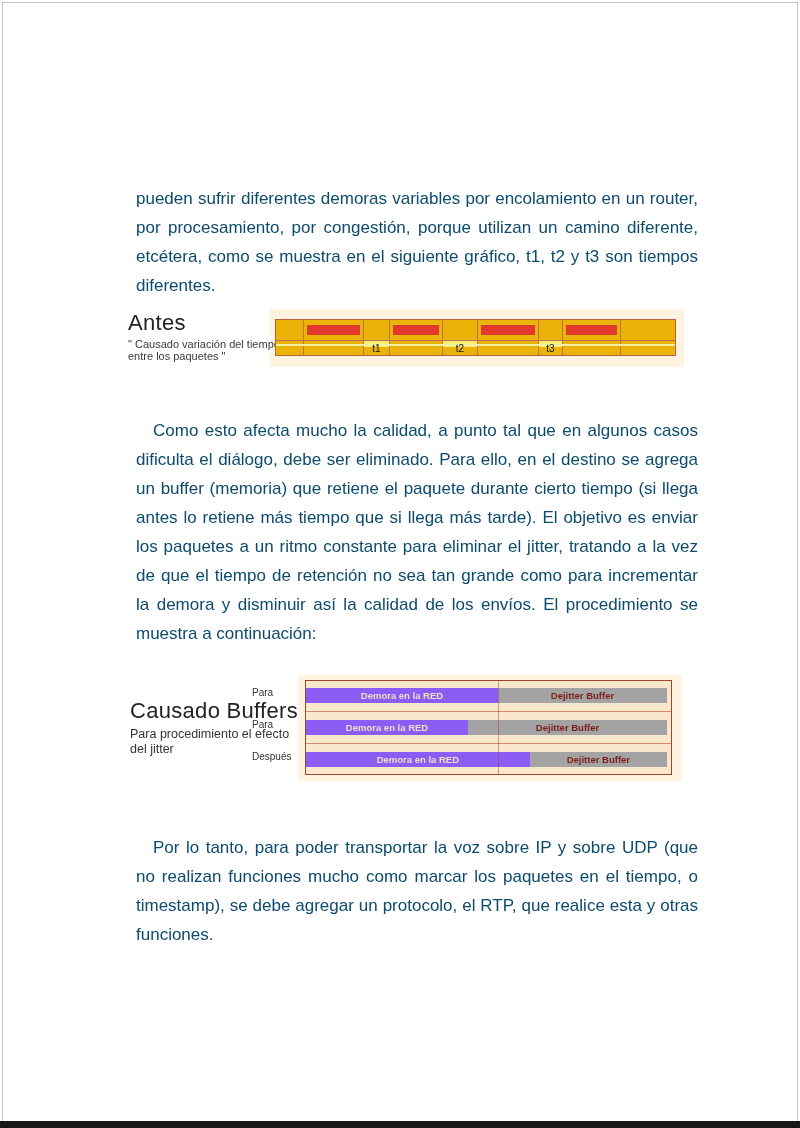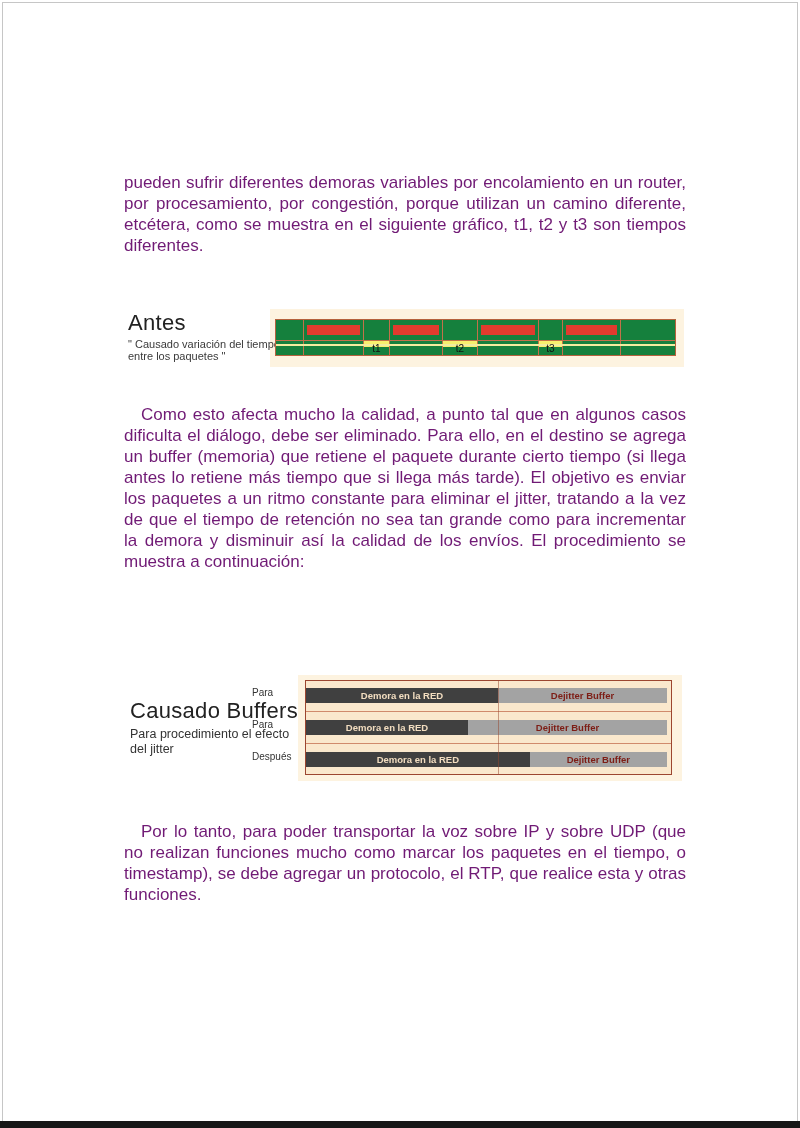--- a/index.html
+++ b/index.html
@@ -5,36 +5,36 @@
   html,body { margin:0; padding:0; }
   body {
     width:800px; height:1128px; position:relative; background:#ffffff;
     font-family:"Liberation Sans", sans-serif; overflow:hidden;
   }
   .page-border { position:absolute; inset:2px; border:1px solid #c6c6c6; pointer-events:none; }
   .footer-bar { position:absolute; left:0; right:0; bottom:0; height:7px; background:#171717; }
 
   
   .para {
-    position:absolute; left:120px; width:562px; margin:4px;
-    font-size:17px; line-height:21px; color:#701a75; text-align:justify;
+    position:absolute; left:120px; width:562px; margin:16px;
+    font-size:17px; line-height:29px; color:#0c4a6e; text-align:justify;
   }
   .p1 { top:168px; }
   .p2 { top:400px; text-indent:17px; }
   .p3 { top:817px; text-indent:17px; }
 
   
   .jitter-wash { position:absolute; left:270px; top:309px; width:414px; height:58px; background:#fdf3e0; }
   .jitter-label { position:absolute; left:128px; top:310px; width:160px; }
   .fig-title { font-size:22px; color:#222; margin:0 0 3px 0; letter-spacing:.3px; }
   .jitter-sub { font-size:11px; line-height:11.5px; color:#3a3a3a; width:152px; }
 
   .jitter-table {
     position:absolute; left:275px; top:319px; width:401px; height:37px;
-    background:#15803d; border:1px solid #b5623d; box-sizing:border-box;
+    background:#eab308; border:1px solid #b5623d; box-sizing:border-box;
     display:flex;
   }
   .jitter-table::before { 
     content:''; position:absolute; left:0; right:0; top:20px; border-top:1px solid #c2714a; z-index:2;
   }
   .jitter-table::after { 
     content:''; position:absolute; left:0; right:0; top:24px; height:2px; background:#f3eda0; z-index:1;
   }
   .jcell { position:relative; box-sizing:border-box; height:100%; border-right:1px solid #c2714a; flex:0 0 auto; }
   .jcell:last-child { border-right:none; flex:1 1 auto; }
@@ -52,21 +52,21 @@
 
   .djt {
     position:absolute; left:305px; top:680px; width:367px; height:95px;
     background:#fae8cd; border:1px solid #9c4630; box-sizing:border-box; padding:7px 0;
   }
   .djt .vline { position:absolute; top:0; bottom:0; width:1px; background:rgba(150,70,45,.5); z-index:5; }
   .track { height:15px; display:flex; position:relative; }
   .gapstrip { height:17px; position:relative; }
   .gapstrip::after { content:''; position:absolute; top:8px; left:0; right:0; border-top:1px solid #d08a6c; }
   .track .net {
-    background:#404040; color:#f2ddc0; font-size:9.5px; font-weight:bold;
+    background:#8b5cf6; color:#f2ddc0; font-size:9.5px; font-weight:bold;
     display:flex; align-items:center; justify-content:center; flex:0 0 auto;
   }
   .track .buf {
     flex:1 1 auto; background:#a3a3a3; margin-right:4px; color:#7d1d15; font-size:9.5px; font-weight:bold;
     display:flex; align-items:center; justify-content:center;
   }
 </style>
 </head>
 <body>
 

